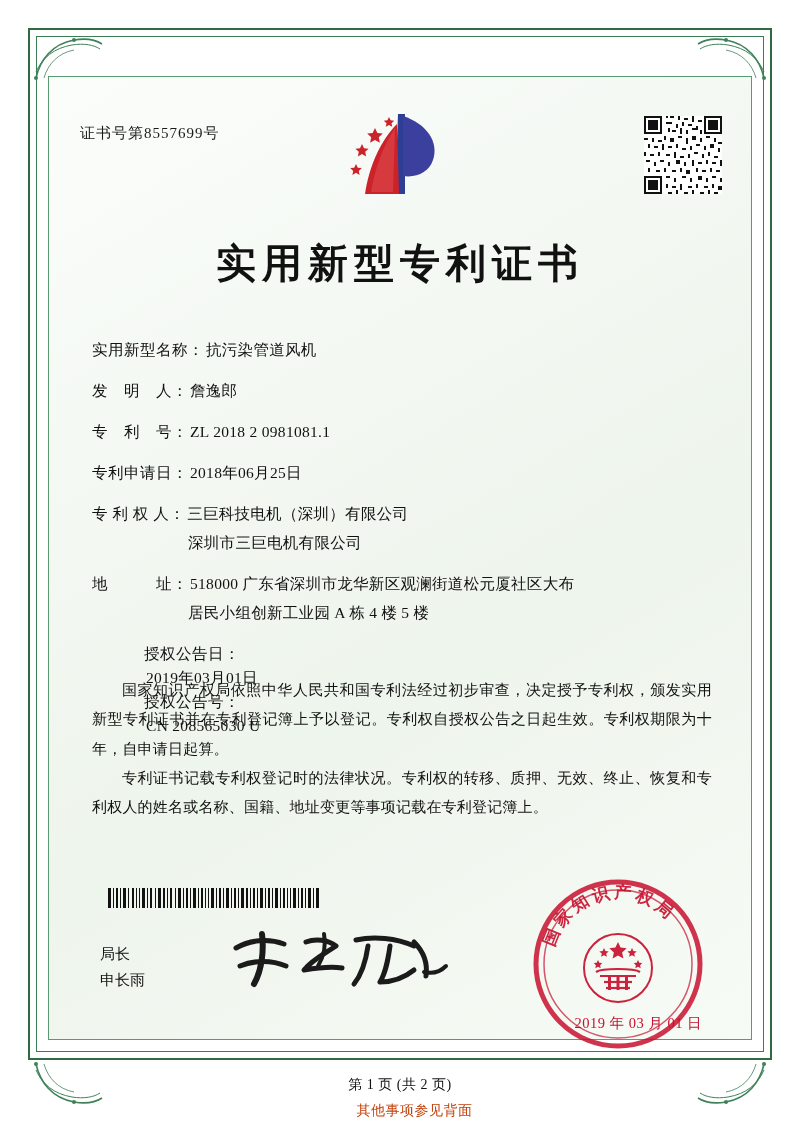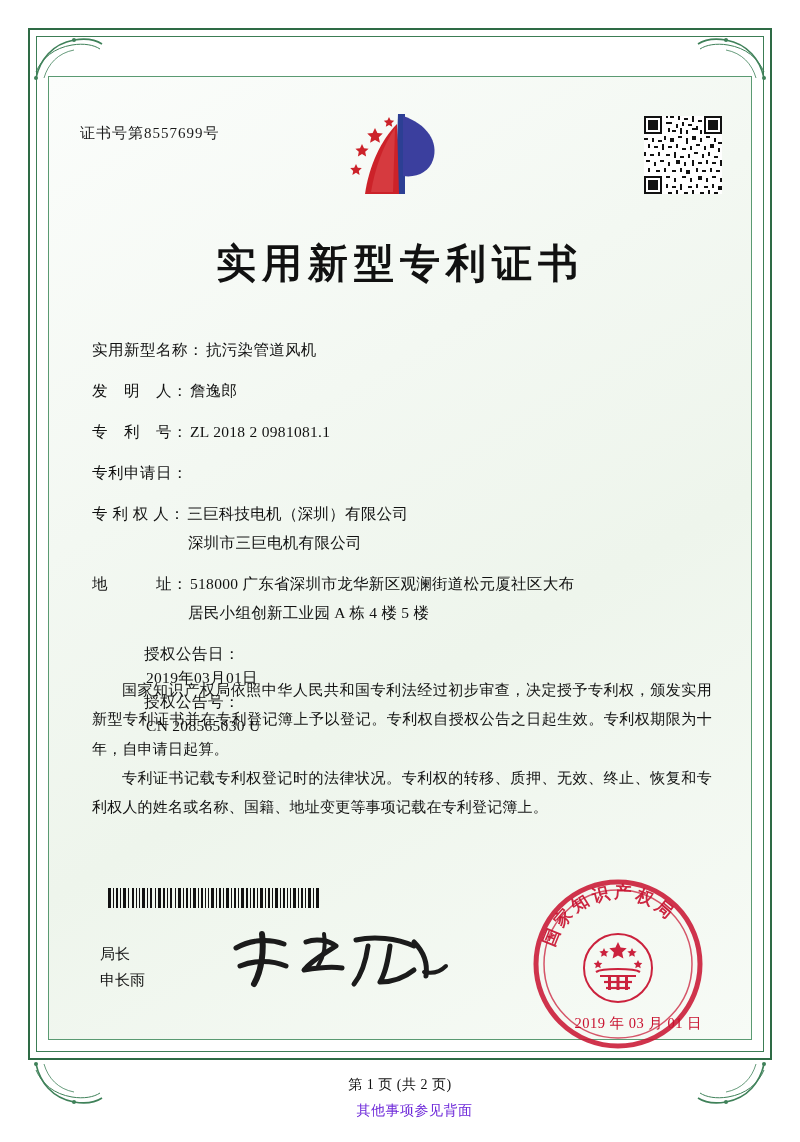--- a/index.html
+++ b/index.html
@@ -184,21 +184,21 @@
     font-size: 14px;
     color: #111;
     letter-spacing: 0.5px;
   }
   .footnote {
     position: absolute;
     left: 0; right: 0;
     top: 1102px;
     text-align: center;
     font-size: 14px;
-    color: #6d28d9;
+    color: #c2410c;
     letter-spacing: 0.5px;
     padding-left: 29px;
   }
 </style>
 </head>
 <body>
 
 <div class="page">
 
   <div class="frame-outer"></div>
@@ -387,20 +387,21 @@
         <span class="fvalue">詹逸郎</span>
       </div>
 
       <div class="frow">
         <span class="flabel">专　利　号：</span>
         <span class="fvalue">ZL 2018 2 0981081.1</span>
       </div>
 
       <div class="frow">
         <span class="flabel">专利申请日：</span>
+        <span class="fvalue">2018年06月25日</span>
       </div>
 
       <div class="frow">
         <span class="flabel">专 利 权 人：</span>
         <span class="fvalue">三巨科技电机（深圳）有限公司</span>
       </div>
       <div class="fsub">深圳市三巨电机有限公司</div>
 
       <div class="frow">
         <span class="flabel">地　　　址：</span>

